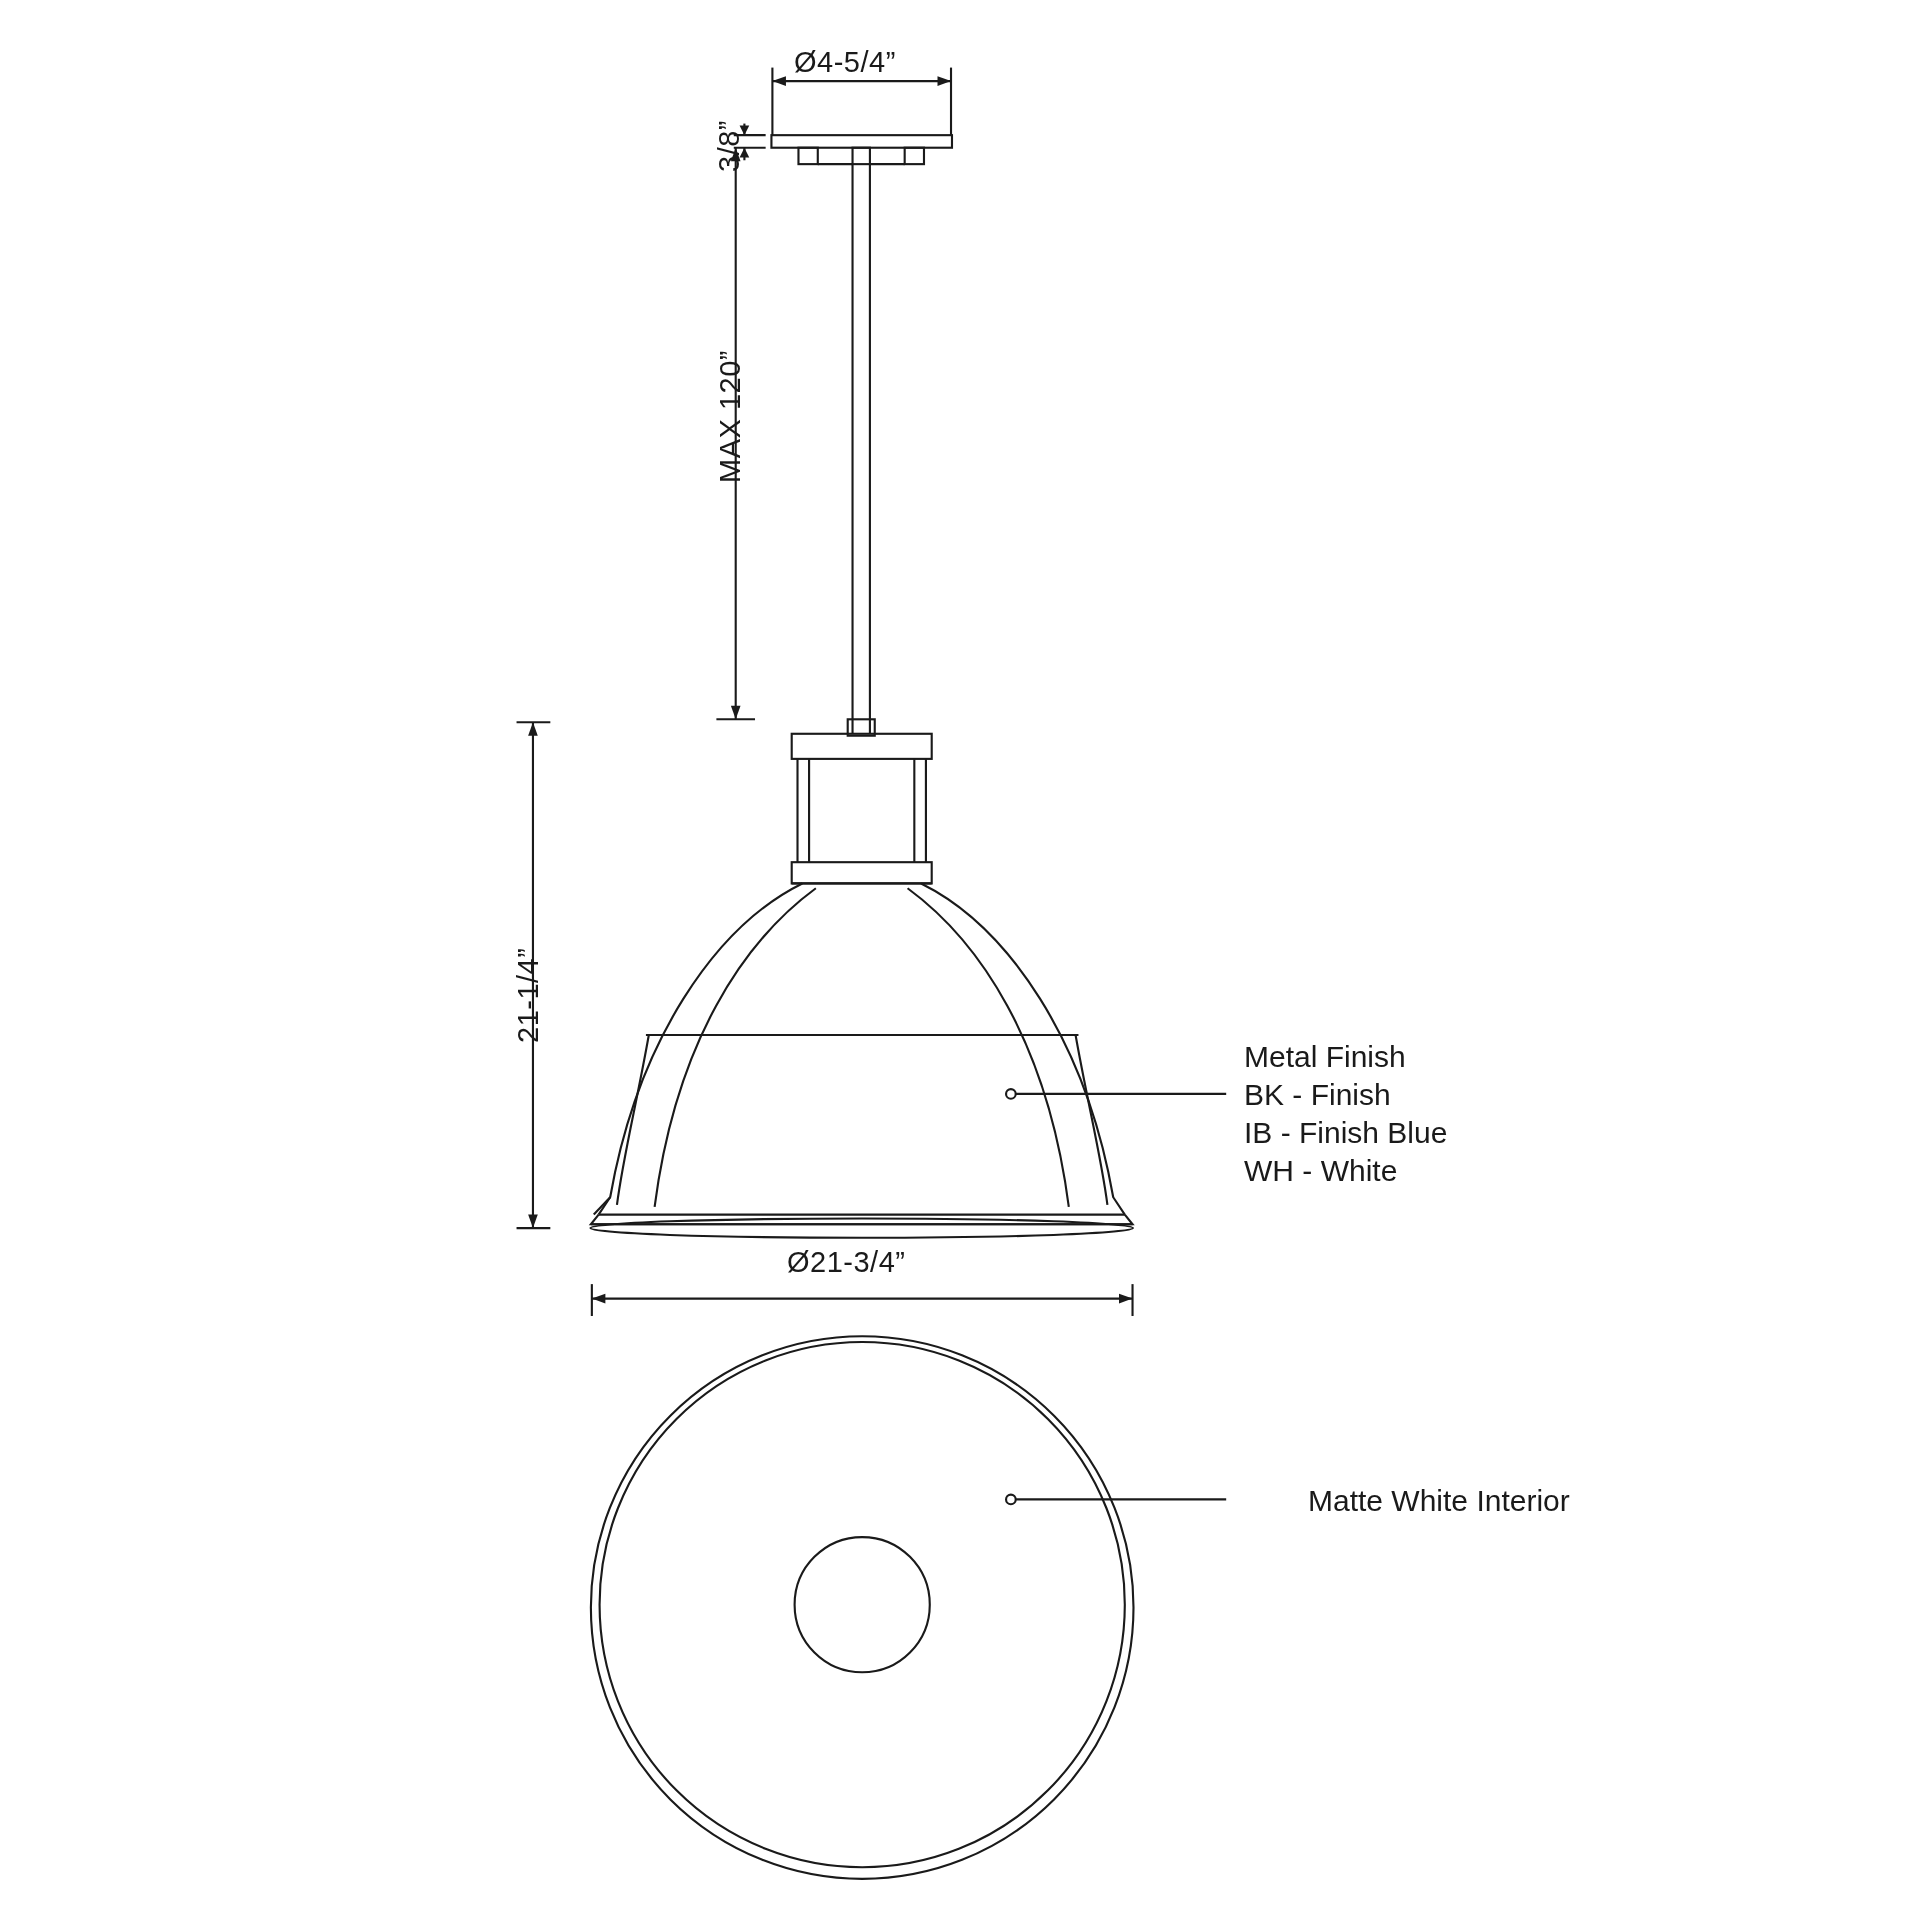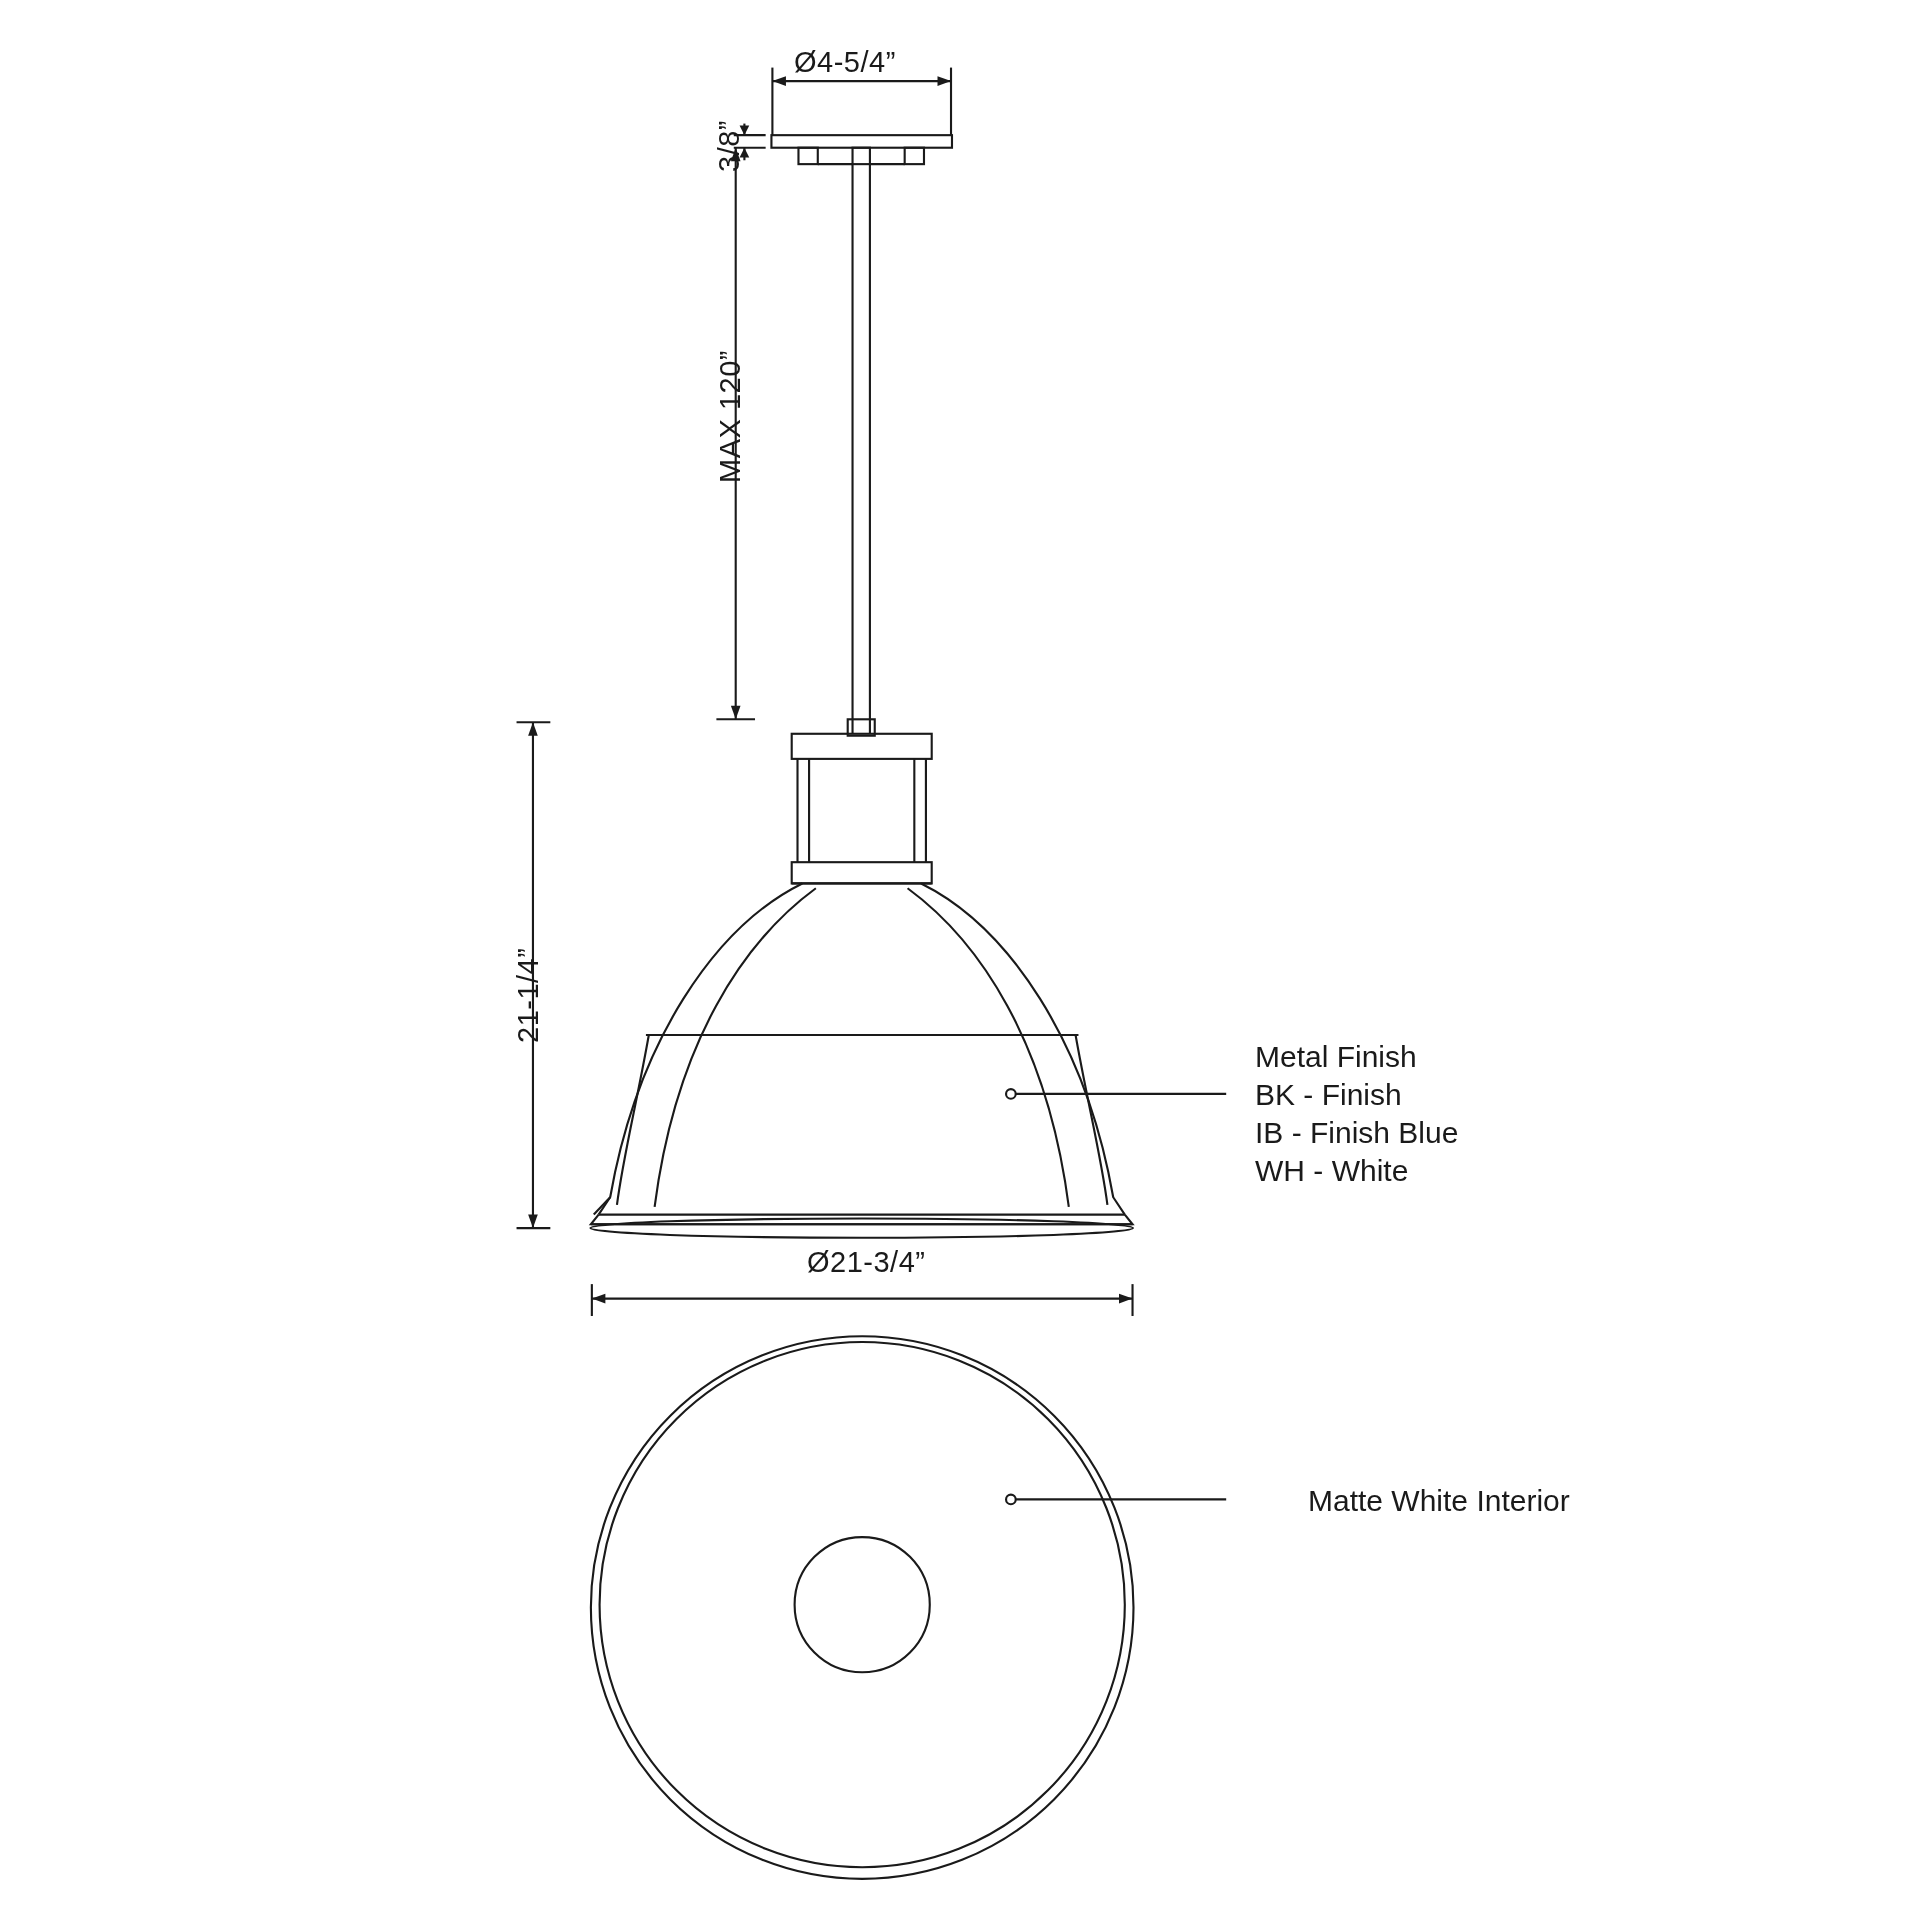--- a/index.html
+++ b/index.html
@@ -131,23 +131,23 @@
 </svg>
 
 <div class="dim-label" style="left:794px; top:46px;">Ø4-5/4”</div>
 
 <div class="dim-label vert" style="left:713px; top:172px;">3/8”</div>
 
 <div class="dim-label vert" style="left:714px; top:483px;">MAX 120”</div>
 
 <div class="dim-label vert" style="left:512px; top:1043px;">21-1/4”</div>
 
-<div class="dim-label" style="left:807px; top:1246px;">Ø21-3/4”</div>
+<div class="dim-label" style="left:787px; top:1246px;">Ø21-3/4”</div>
 
-<div class="callout-block" style="left:1244px; top:1038px;margin-left:11px;">
+<div class="callout-block" style="left:1244px; top:1038px;">
   <div>Metal Finish</div>
   <div>BK - Finish</div>
   <div>IB - Finish Blue</div>
   <div>WH - White</div>
 </div>
 
 <div class="callout-block" style="left:1308px; top:1482px;">
   <div>Matte White Interior</div>
 </div>
 

